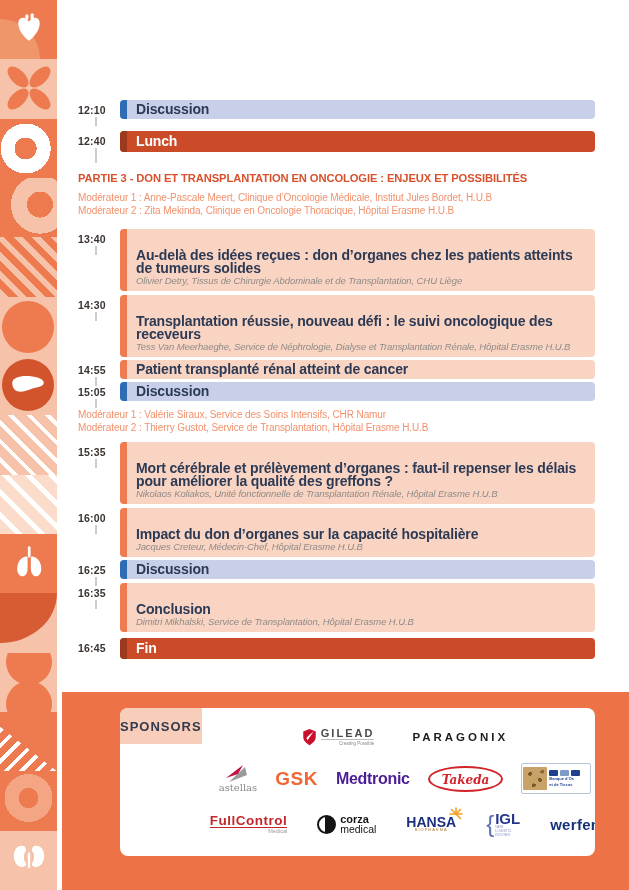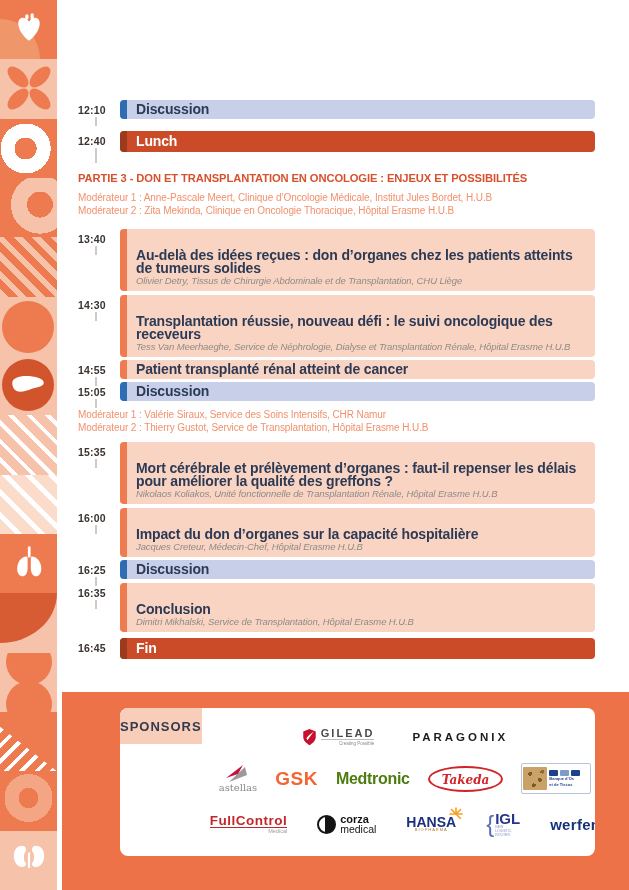--- a/index.html
+++ b/index.html
@@ -60,21 +60,21 @@
   .sponsor-body{flex:1;display:flex;flex-direction:column;justify-content:space-evenly;align-items:center;padding:2px 8px;}
   .srow{display:flex;align-items:center;justify-content:center;gap:26px;}
   .logo{display:flex;align-items:center;gap:4px;justify-content:flex-end;}
 
   .gilead-txt{font-size:11px;font-weight:bold;letter-spacing:2px;color:#4a4a4a;line-height:11px;}
   .gilead-tag{font-size:4.5px;color:#8a8a8a;text-align:right;border-top:1px solid #bbb;padding-top:1px;}
   .paragonix{font-size:11.5px;font-weight:bold;letter-spacing:3px;color:#1c1c1c;}
   .astellas{display:flex;flex-direction:column;align-items:center;gap:0;}
   .astellas-txt{font-family:"DejaVu Serif",serif;font-size:10px;color:#8a8a8a;line-height:9px;}
   .gsk{font-size:19px;font-weight:800;color:#f36633;letter-spacing:0.5px;}
-  .medtronic{font-size:16px;font-weight:bold;color:#4d7c0f;letter-spacing:-0.3px;}
+  .medtronic{font-size:16px;font-weight:bold;color:#4c1d95;letter-spacing:-0.3px;}
   .takeda{border:2.5px solid #d2232a;border-radius:50%;padding:2px 12px;}
   .takeda span{font-family:"DejaVu Serif",serif;font-style:italic;font-weight:bold;font-size:12px;color:#d2232a;}
   .bank{width:66px;height:27px;border:1px solid #b9c4d8;border-radius:2px;background:#fff;display:flex;align-items:center;padding:1px;gap:2px;}
   .bank-img{width:24px;height:23px;border-radius:1px;background:#c9a268;
             background-image:radial-gradient(circle at 30% 30%,#7a5a2a 0 2px,transparent 2px),
                              radial-gradient(circle at 70% 55%,#7a5a2a 0 2px,transparent 2px),
                              radial-gradient(circle at 45% 80%,#7a5a2a 0 2px,transparent 2px),
                              radial-gradient(circle at 80% 20%,#8a6a33 0 2px,transparent 2px);}
   .bank-right{flex:1;display:flex;flex-direction:column;gap:1px;}
   .bank-bars{display:flex;gap:2px;}

